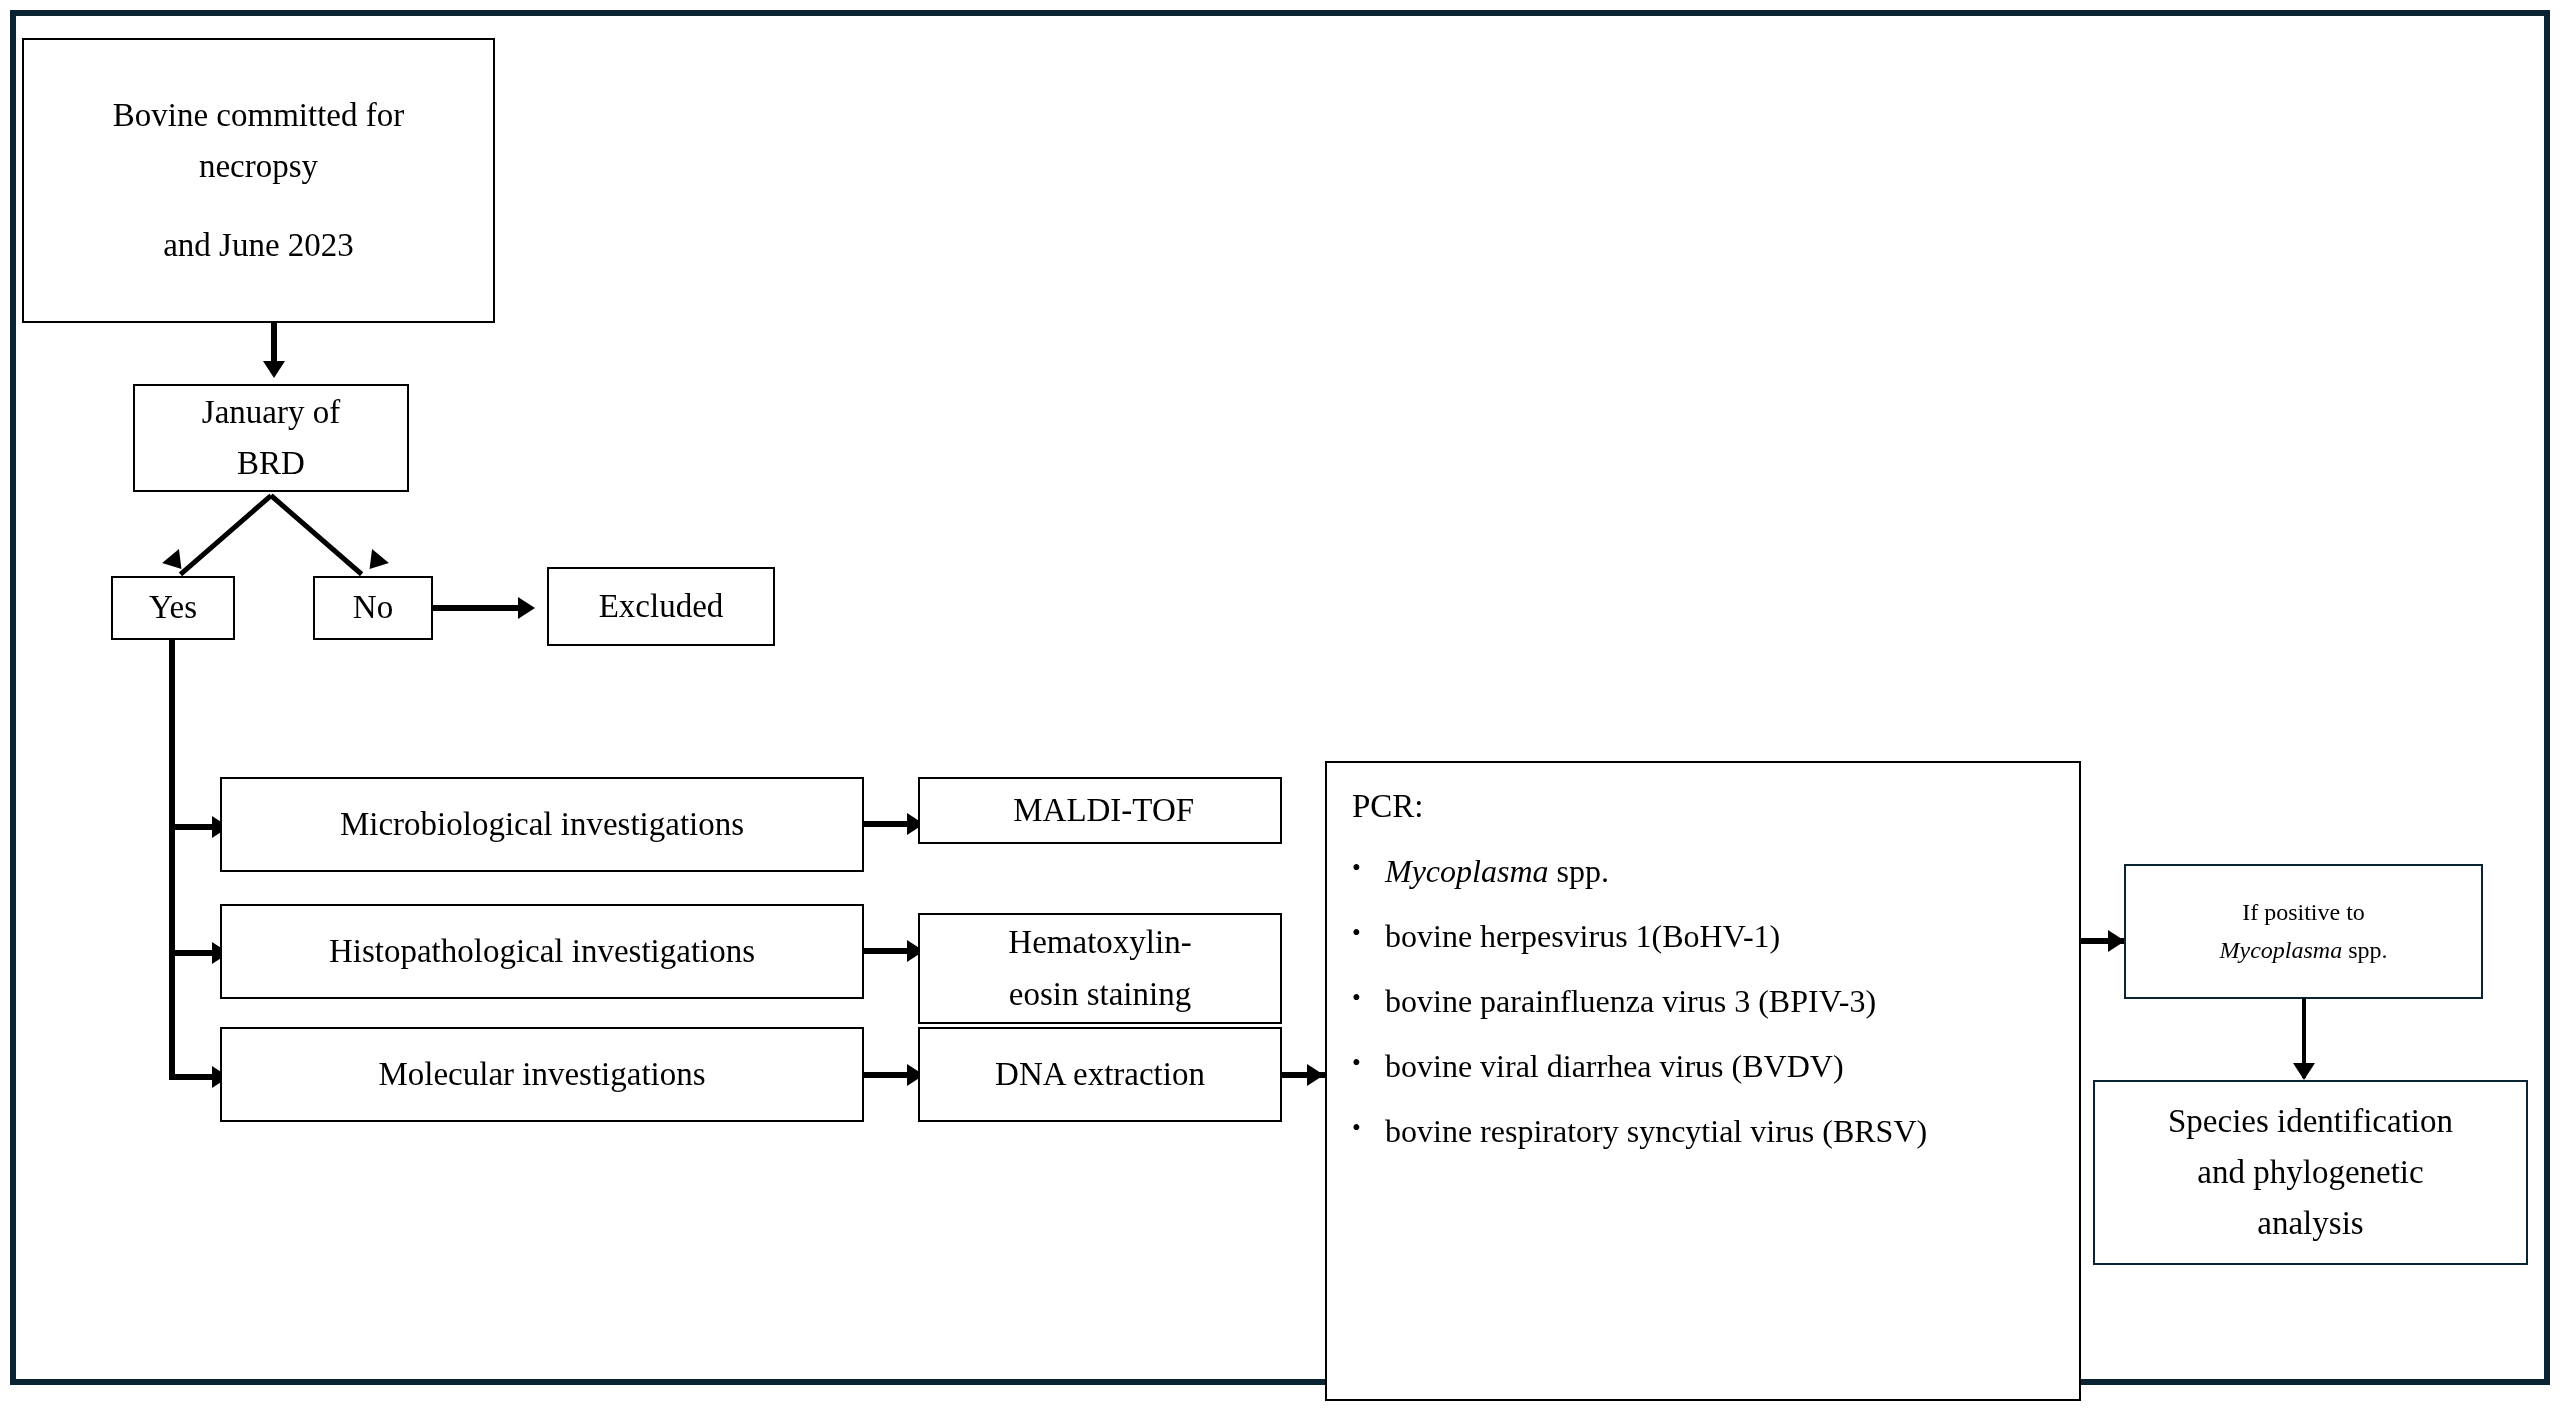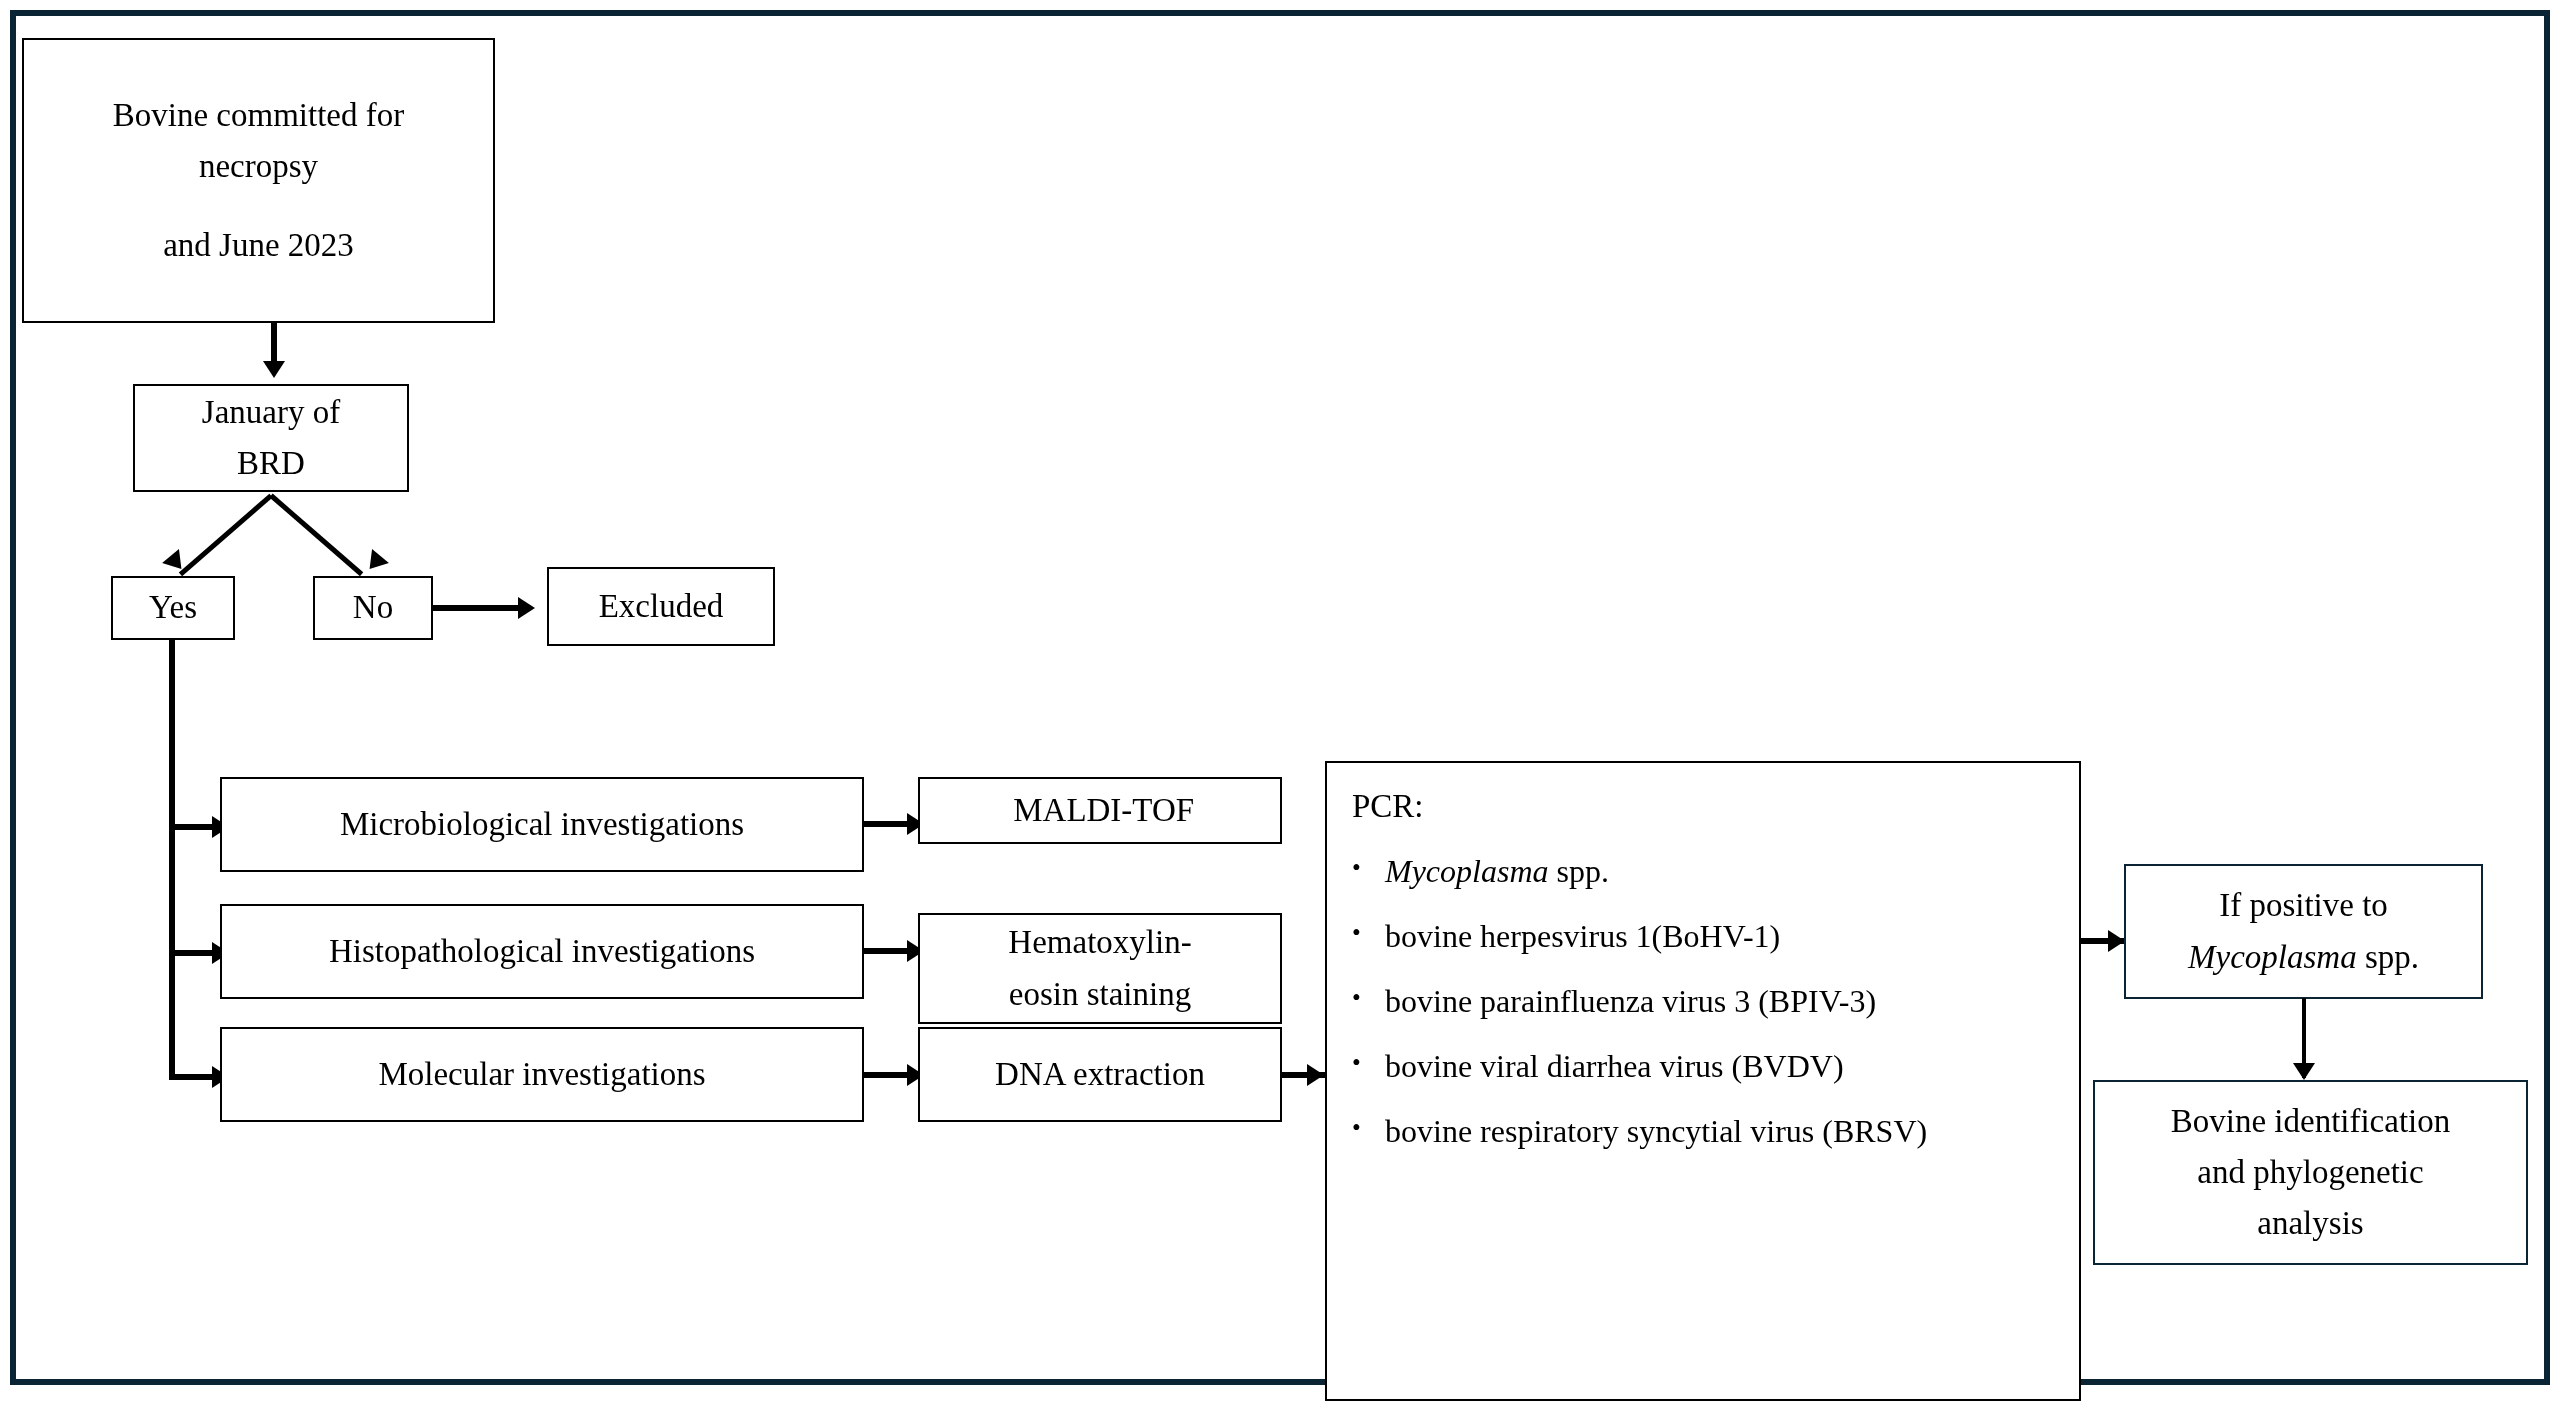--- a/index.html
+++ b/index.html
@@ -253,34 +253,34 @@
       <span class="pcr-bullet">•</span>
       <span class="pcr-label">
         <span class="ital"></span><span>bovine respiratory syncytial virus (BRSV)</span>
       </span>
     </div>
   </div>
 
   <div class="line-h thick" style="left:2081px; top:938px; width:44px;"></div>
   <div class="arrow-right" style="left:2108px; top:930px;"></div>
 
-  <div class="node navy" style="left:2124px; top:864px; width:359px; height:135px; font-size:33px;">
+  <div class="node navy" style="left:2124px; top:864px; width:359px; height:135px; font-size:24px;">
     <span class="node-text">
       <span class="node-line">If positive to</span>
       <span class="node-line">
         <span class="ital">Mycoplasma</span><span> spp.</span>
       </span>
     </span>
   </div>
 
   <div class="line-v" style="left:2302px; top:998px; width:3.6px; height:80px;"></div>
   <div class="arrow-down" style="left:2293px; top:1063px;"></div>
 
   <div class="node navy" style="left:2093px; top:1080px; width:435px; height:185px; font-size:33px;">
     <span class="node-text">
-      <span class="node-line">Bovine identification</span>
+      <span class="node-line">Species identification</span>
       <span class="node-line">and phylogenetic</span>
       <span class="node-line">analysis</span>
     </span>
   </div>
 
 </div>
 
 
 </body></html>

